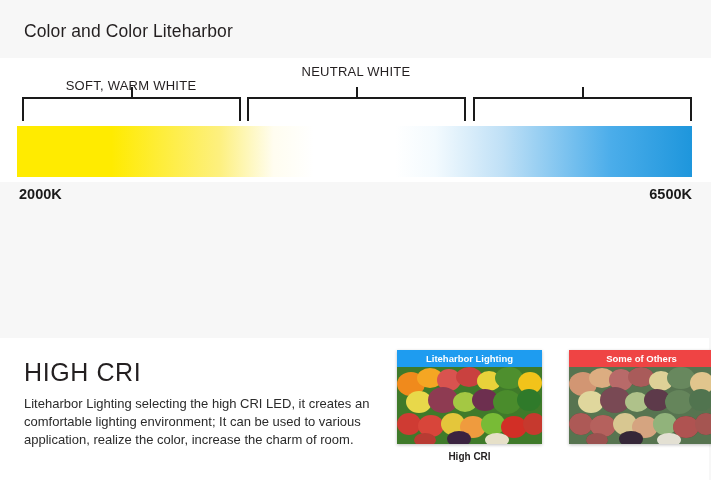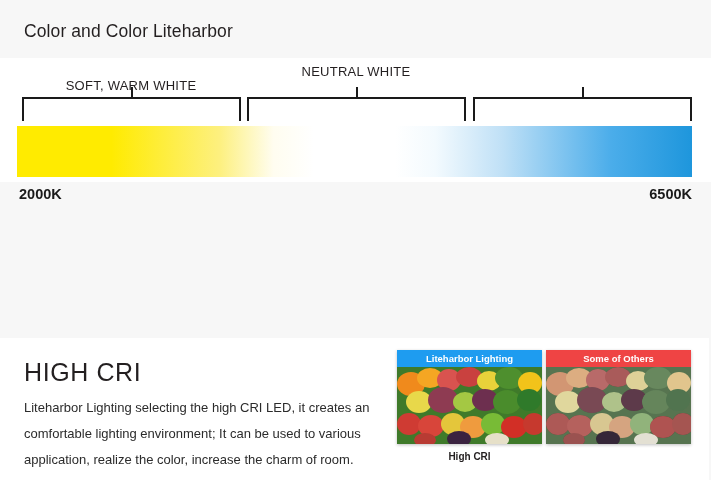--- a/index.html
+++ b/index.html
@@ -149,32 +149,32 @@
     font-size: 25px;
     letter-spacing: .6px;
     color: #231f20;
     white-space: nowrap;
   }
   #cri-body {
     position: absolute;
     left: 24px; top: 57px;
     width: 366px;
     font-size: 13px;
-    line-height: 26px;
+    line-height: 18px;
     color: #2b2b2b;
   }
 
   
   #compare {
     position: absolute;
     left: 397px; top: 8px;
     width: 300px; height: 128px;
     background: #ffffff;
     display: flex;
-    gap: 4px;
+    gap: 27px;
     padding-top: 4px;
     box-sizing: border-box;
   }
   .cmp-cell { width: 145px; }
   .cmp-frame {
     width: 145px; height: 94px;
     box-shadow: 0 1px 3px rgba(0,0,0,.25);
     overflow: hidden;
     position: relative;
     background: #4b3327;

